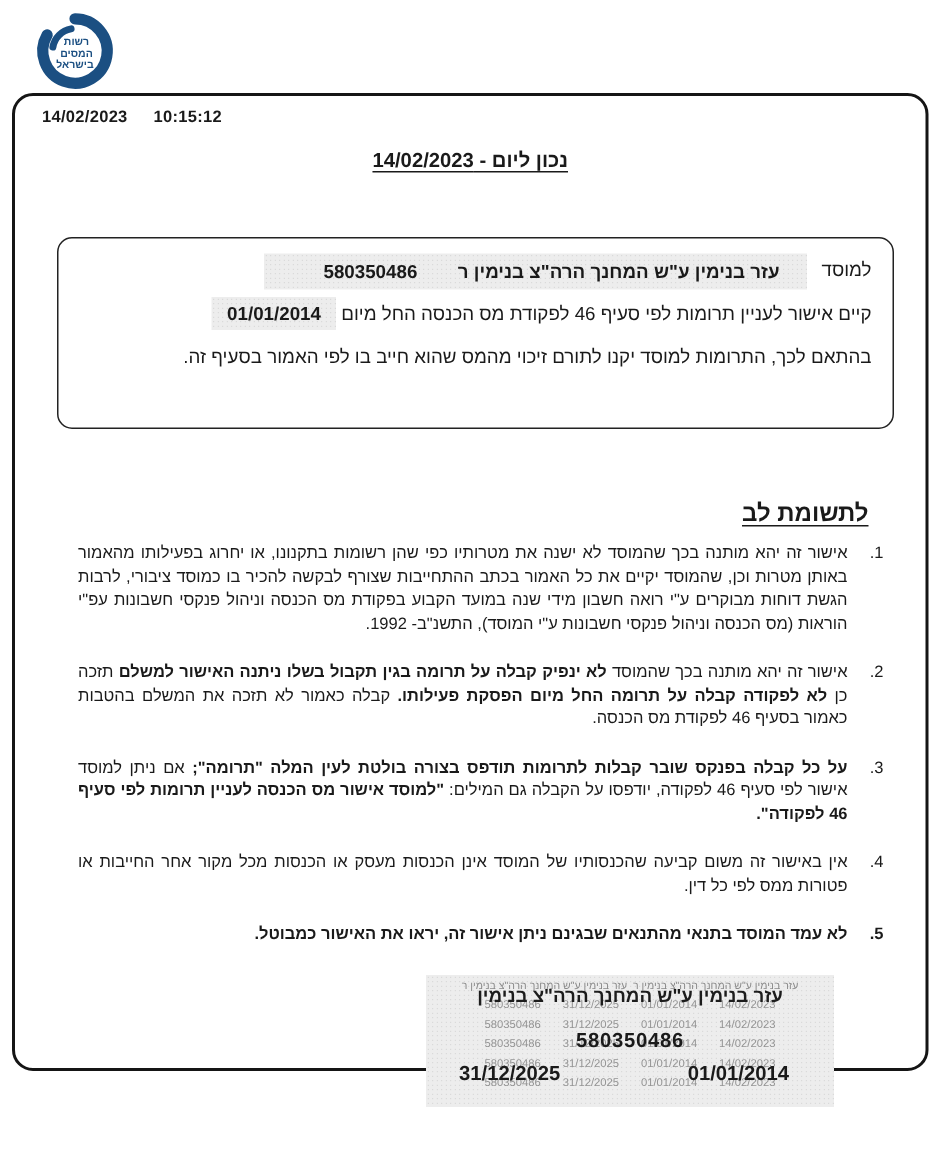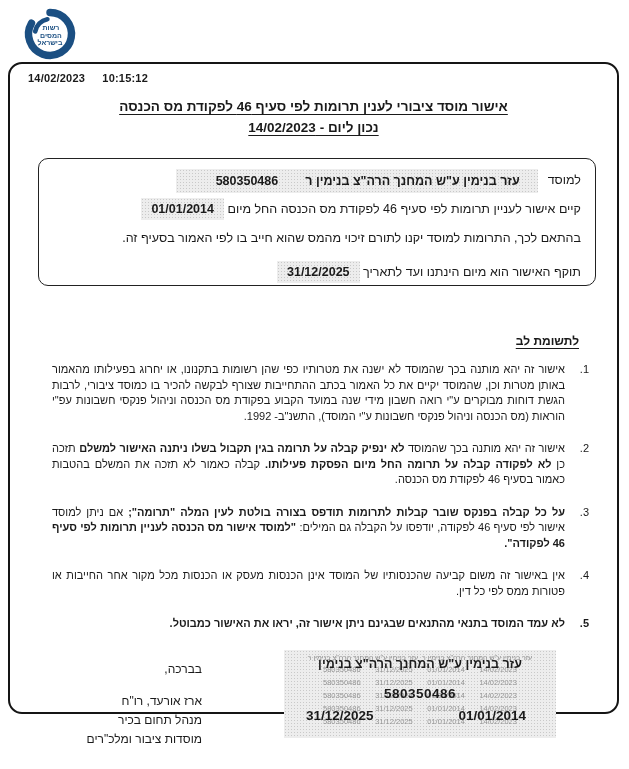--- a/index.html
+++ b/index.html
@@ -40,21 +40,21 @@
   .name-strip{
     width:362px;display:flex;justify-content:space-between;align-items:center;
     padding:0 18px 0 40px;box-sizing:border-box;height:24px;line-height:24px;
   }
   .bold{font-weight:bold;}
   .date{padding:1px 10px;direction:ltr;display:inline-block;line-height:20px;}
   .line4{margin-top:5px;}
   
   .notes-heading{
     position:absolute;top:270px;right:38px;
-    font-size:12px;font-weight:bold;text-decoration:underline;text-underline-offset:3px;
+    font-size:16px;font-weight:bold;text-decoration:underline;text-underline-offset:3px;
   }
   .notes-list{position:absolute;top:298px;right:28px;left:42px;}
   .note-item{display:flex;margin-bottom:17px;font-size:11px;line-height:15.5px;}
   .note-num{width:15px;flex-shrink:0;margin-left:9px;}
   .note-text{flex:1;text-align:justify;}
   
   .signature{position:absolute;left:30px;top:596px;width:162px;font-size:12px;line-height:19px;}
   .signature .greeting{margin-bottom:13px;}
   .stamp{
     position:absolute;left:274px;top:586px;width:272px;height:88px;
@@ -98,41 +98,36 @@
 </div>
 
 <div class="page">
 
   <div class="timestamp">
     <span>14/02/2023</span>
     <span>10:15:12</span>
   </div>
 
   <div class="title">
-    <div class="title-line"><span>אישור מוסד ציבורי לענין תרומות לפי סעיף 46 לפקודת מס הכנסה</span></div>
     <div class="title-line"><span>נכון ליום - 14/02/2023</span></div>
   </div>
 
   <div class="cert-box">
     <div class="cert-line1">
       <span class="to-label">למוסד</span>
       <div class="name-strip shade">
         <span class="bold">עזר בנימין ע"ש המחנך הרה"צ בנימין ר</span>
         <span class="bold" style="direction:ltr">580350486</span>
       </div>
     </div>
     <div>
       <span>קיים אישור לעניין תרומות לפי סעיף 46 לפקודת מס הכנסה החל מיום</span>
       <span class="shade date bold">01/01/2014</span>
     </div>
     <div>בהתאם לכך, התרומות למוסד יקנו לתורם זיכוי מהמס שהוא חייב בו לפי האמור בסעיף זה.</div>
-    <div class="line4">
-      <span>תוקף האישור הוא מיום הינתנו ועד לתאריך</span>
-      <span class="shade date bold">31/12/2025</span>
-    </div>
   </div>
 
   <div class="notes-heading">לתשומת לב</div>
 
   <div class="notes-list">
     <div class="note-item">
       <span class="note-num">1.</span>
       <div class="note-text">
         <span>אישור זה יהא מותנה בכך שהמוסד לא ישנה את מטרותיו כפי שהן רשומות בתקנונו, או יחרוג בפעילותו מהאמור באותן מטרות וכן, שהמוסד יקיים את כל האמור בכתב ההתחייבות שצורף לבקשה להכיר בו כמוסד ציבורי, לרבות הגשת דוחות מבוקרים ע"י רואה חשבון מידי שנה במועד הקבוע בפקודת מס הכנסה וניהול פנקסי חשבונות עפ"י הוראות (מס הכנסה וניהול פנקסי חשבונות ע"י המוסד), התשנ"ב- 1992.</span>
       </div>
@@ -156,26 +151,20 @@
       </div>
     </div>
     <div class="note-item">
       <span class="note-num bold">5.</span>
       <div class="note-text">
         <span class="b bold">לא עמד המוסד בתנאי מהתנאים שבגינם ניתן אישור זה, יראו את האישור כמבוטל.</span>
       </div>
     </div>
   </div>
 
-  <div class="signature">
-    <div class="greeting">בברכה,</div>
-    <div>ארז אורעד, רו"ח</div>
-    <div>מנהל תחום בכיר</div>
-    <div>מוסדות ציבור ומלכ"רים</div>
-  </div>
 
   <div class="stamp shade">
     <div class="stamp-bg-names">עזר בנימין ע"ש המחנך הרה"צ בנימין ר  עזר בנימין ע"ש המחנך הרה"צ בנימין ר</div>
     <div class="stamp-bg-row">580350486       31/12/2025       01/01/2014       14/02/2023</div>
     <div class="stamp-bg-row">580350486       31/12/2025       01/01/2014       14/02/2023</div>
     <div class="stamp-bg-row">580350486       31/12/2025       01/01/2014       14/02/2023</div>
     <div class="stamp-bg-row">580350486       31/12/2025       01/01/2014       14/02/2023</div>
     <div class="stamp-bg-row">580350486       31/12/2025       01/01/2014       14/02/2023</div>
     <div class="stamp-bold-name">עזר בנימין ע"ש המחנך הרה"צ בנימין</div>
     <div class="stamp-bold-number">580350486</div>

